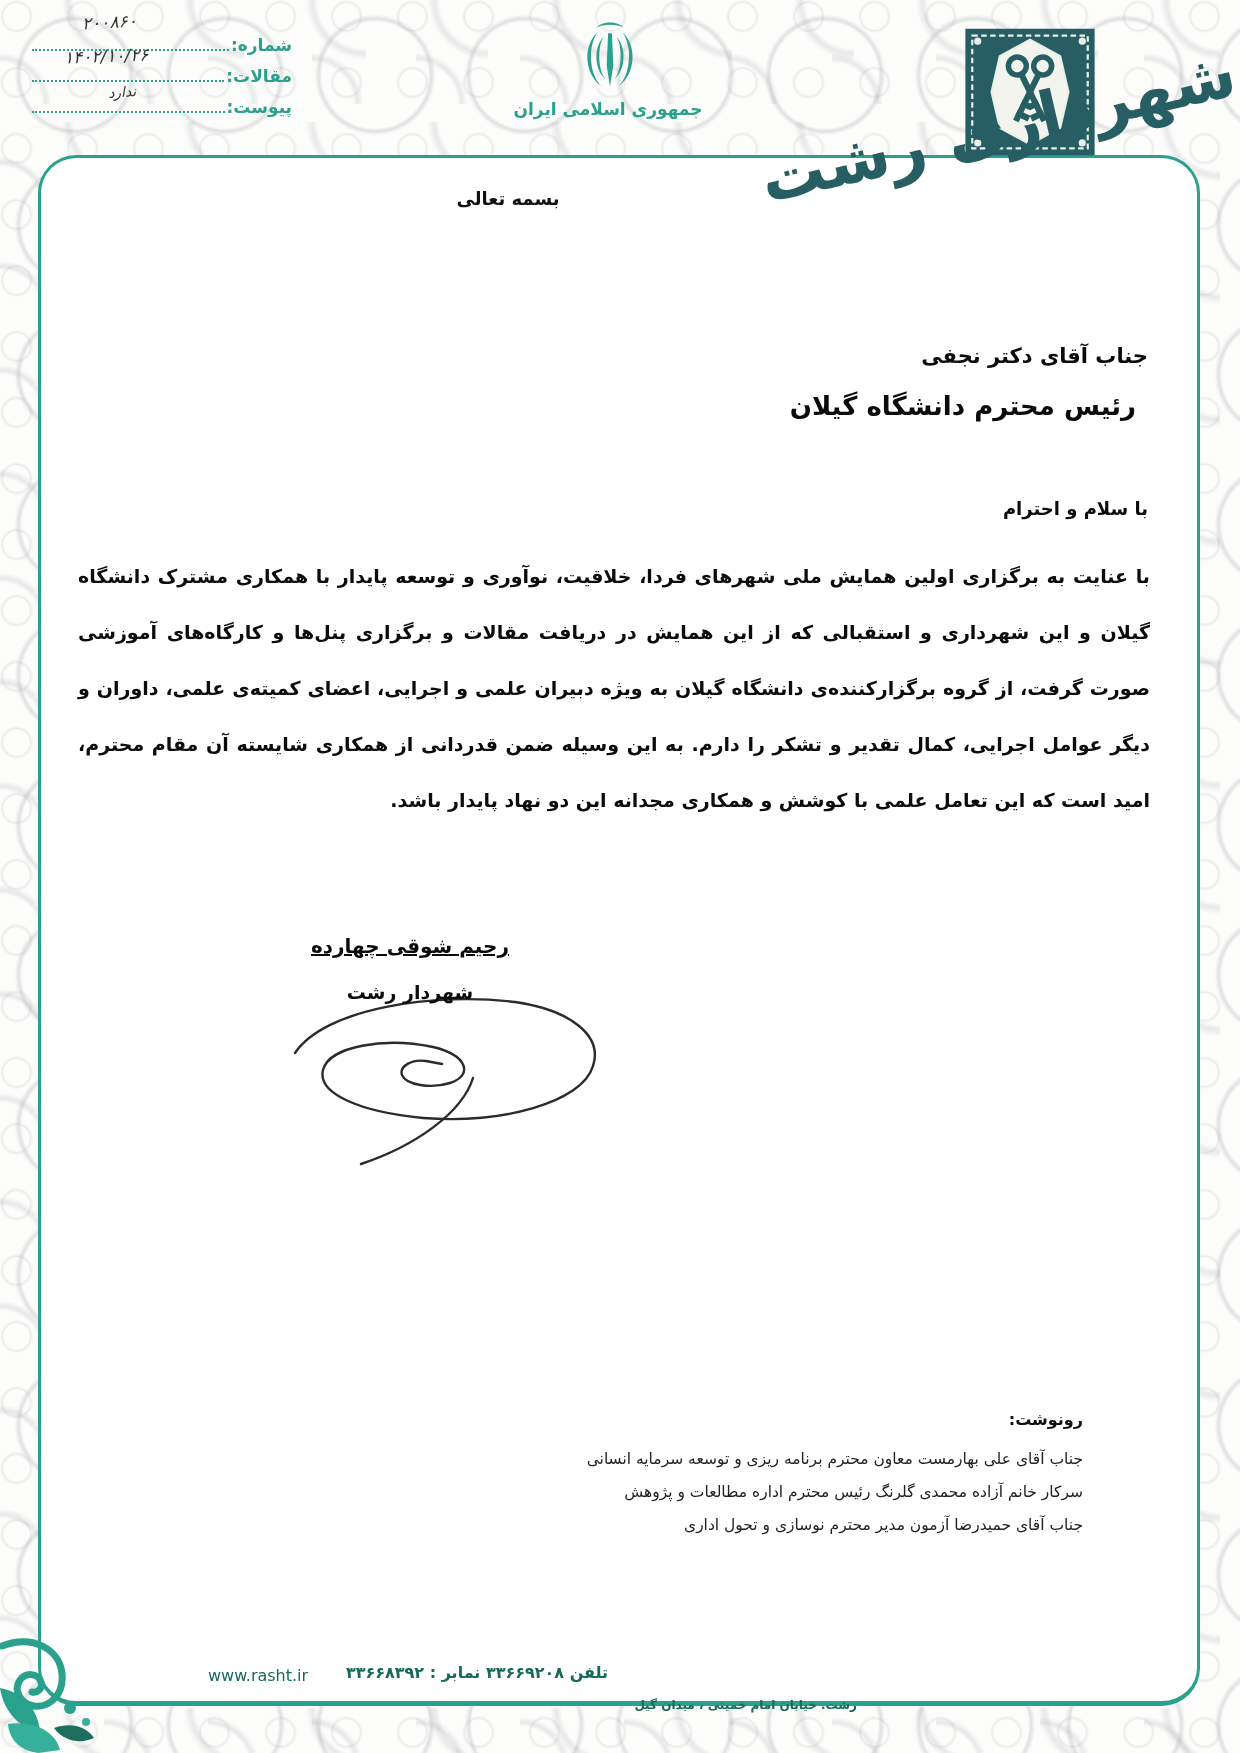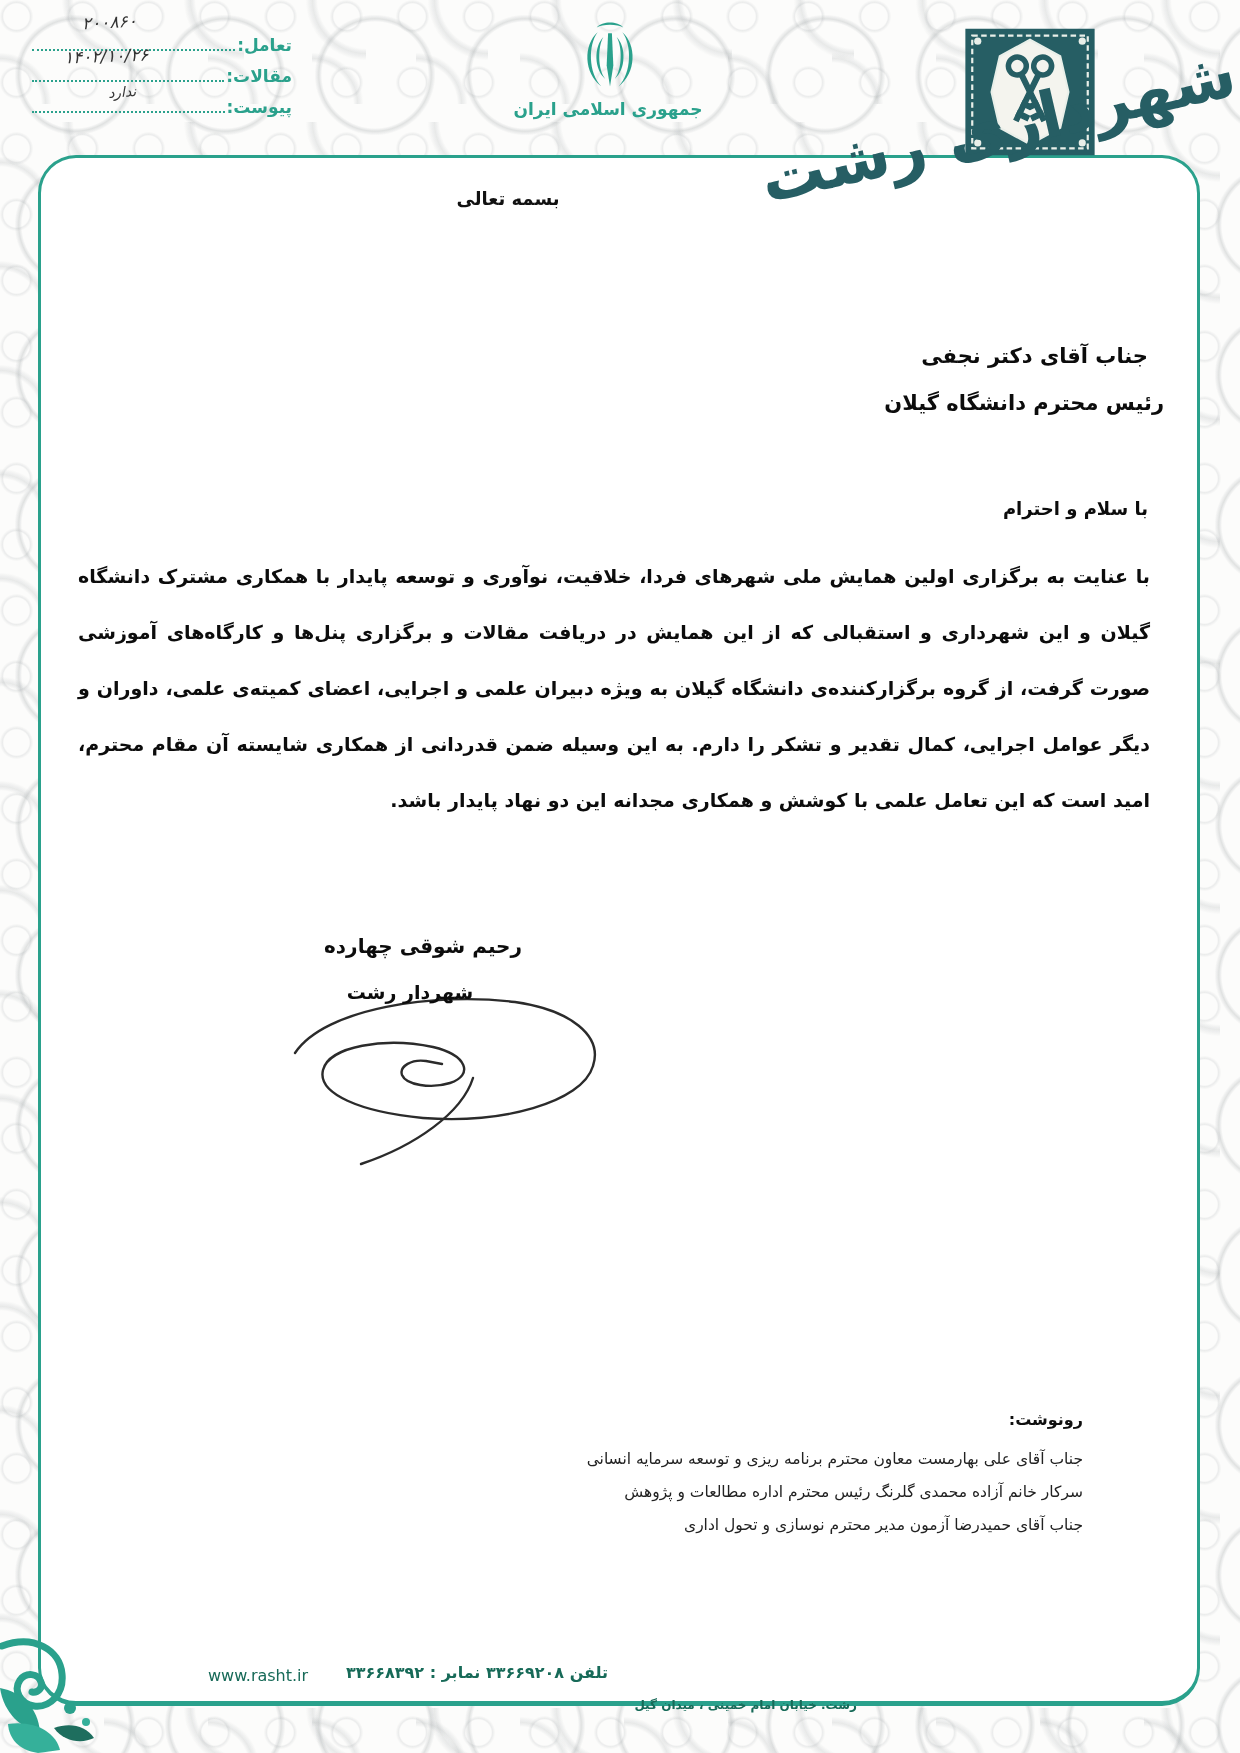--- a/index.html
+++ b/index.html
@@ -42,29 +42,29 @@
     position:absolute;right:-18px;top:92px;width:520px;text-align:center;
     color:#265e64;font-weight:bold;font-size:64px;line-height:1.1;
     transform:rotate(-13deg);z-index:4;white-space:nowrap;
   }
   
   .center-line{position:absolute;left:0;width:1016px;text-align:center;z-index:3;color:#111;}
   .invocation{top:188px;font-size:18px;font-weight:600;}
   .slogan{top:236px;font-size:18px;font-weight:bold;}
   .rtl-line{position:absolute;direction:rtl;text-align:right;z-index:3;color:#0c0c0c;white-space:nowrap;}
   .addr1{right:92px;top:344px;font-size:21px;font-weight:bold;}
-  .addr2{right:76px;top:391px;font-size:21px;font-weight:bold;}
+  .addr2{right:104px;top:391px;font-size:26px;font-weight:bold;}
   .salutation{right:92px;top:498px;font-size:18px;font-weight:bold;}
   .body-par{
     position:absolute;right:90px;top:548px;width:1072px;z-index:3;
     direction:rtl;text-align:justify;text-justify:inter-word;
     font-size:19px;font-weight:bold;line-height:56px;color:#0c0c0c;
   }
-  .sig-name{position:absolute;left:298px;top:934px;width:224px;text-align:right;
-    font-size:20px;font-weight:bold;color:#0c0c0c;z-index:4;direction:rtl;}
+  .sig-name{position:absolute;left:298px;top:934px;width:224px;text-align:center;
+    font-size:20px;font-weight:bold;color:#0c0c0c;z-index:4;direction:rtl;text-decoration:underline;}
   .sig-title{position:absolute;left:328px;top:981px;width:164px;text-align:center;
     font-size:19px;font-weight:bold;color:#0c0c0c;z-index:4;direction:rtl;}
   .sig-svg{position:absolute;left:265px;top:958px;width:352px;height:215px;z-index:3;}
   
   .cc{position:absolute;right:157px;top:1410px;width:640px;direction:rtl;text-align:right;z-index:3;}
   .cc-label{font-size:16px;font-weight:bold;color:#101010;margin-bottom:14px;}
   .cc-item{font-size:15.5px;color:#222;line-height:33px;white-space:nowrap;}
   
   .footer-address{position:absolute;right:383px;top:1661px;direction:rtl;
     font-size:12px;font-weight:bold;color:#176a58;z-index:3;white-space:nowrap;margin-top:37px;}
@@ -76,21 +76,21 @@
 </style>
 </head>
 <body>
 
 <div class="page">
 
   <div class="frame"></div>
 
   <div class="meta">
     <div class="meta-row">
-      <span class="meta-label">تعامل:</span>
+      <span class="meta-label">شماره:</span>
       <span class="meta-dots"></span>
       <span class="meta-value v-number">۲۰۰۸۶۰</span>
     </div>
     <div class="meta-row">
       <span class="meta-label">مقالات:</span>
       <span class="meta-dots"></span>
       <span class="meta-value v-date">۱۴۰۲/۱۰/۲۶</span>
     </div>
     <div class="meta-row">
       <span class="meta-label">پیوست:</span>

